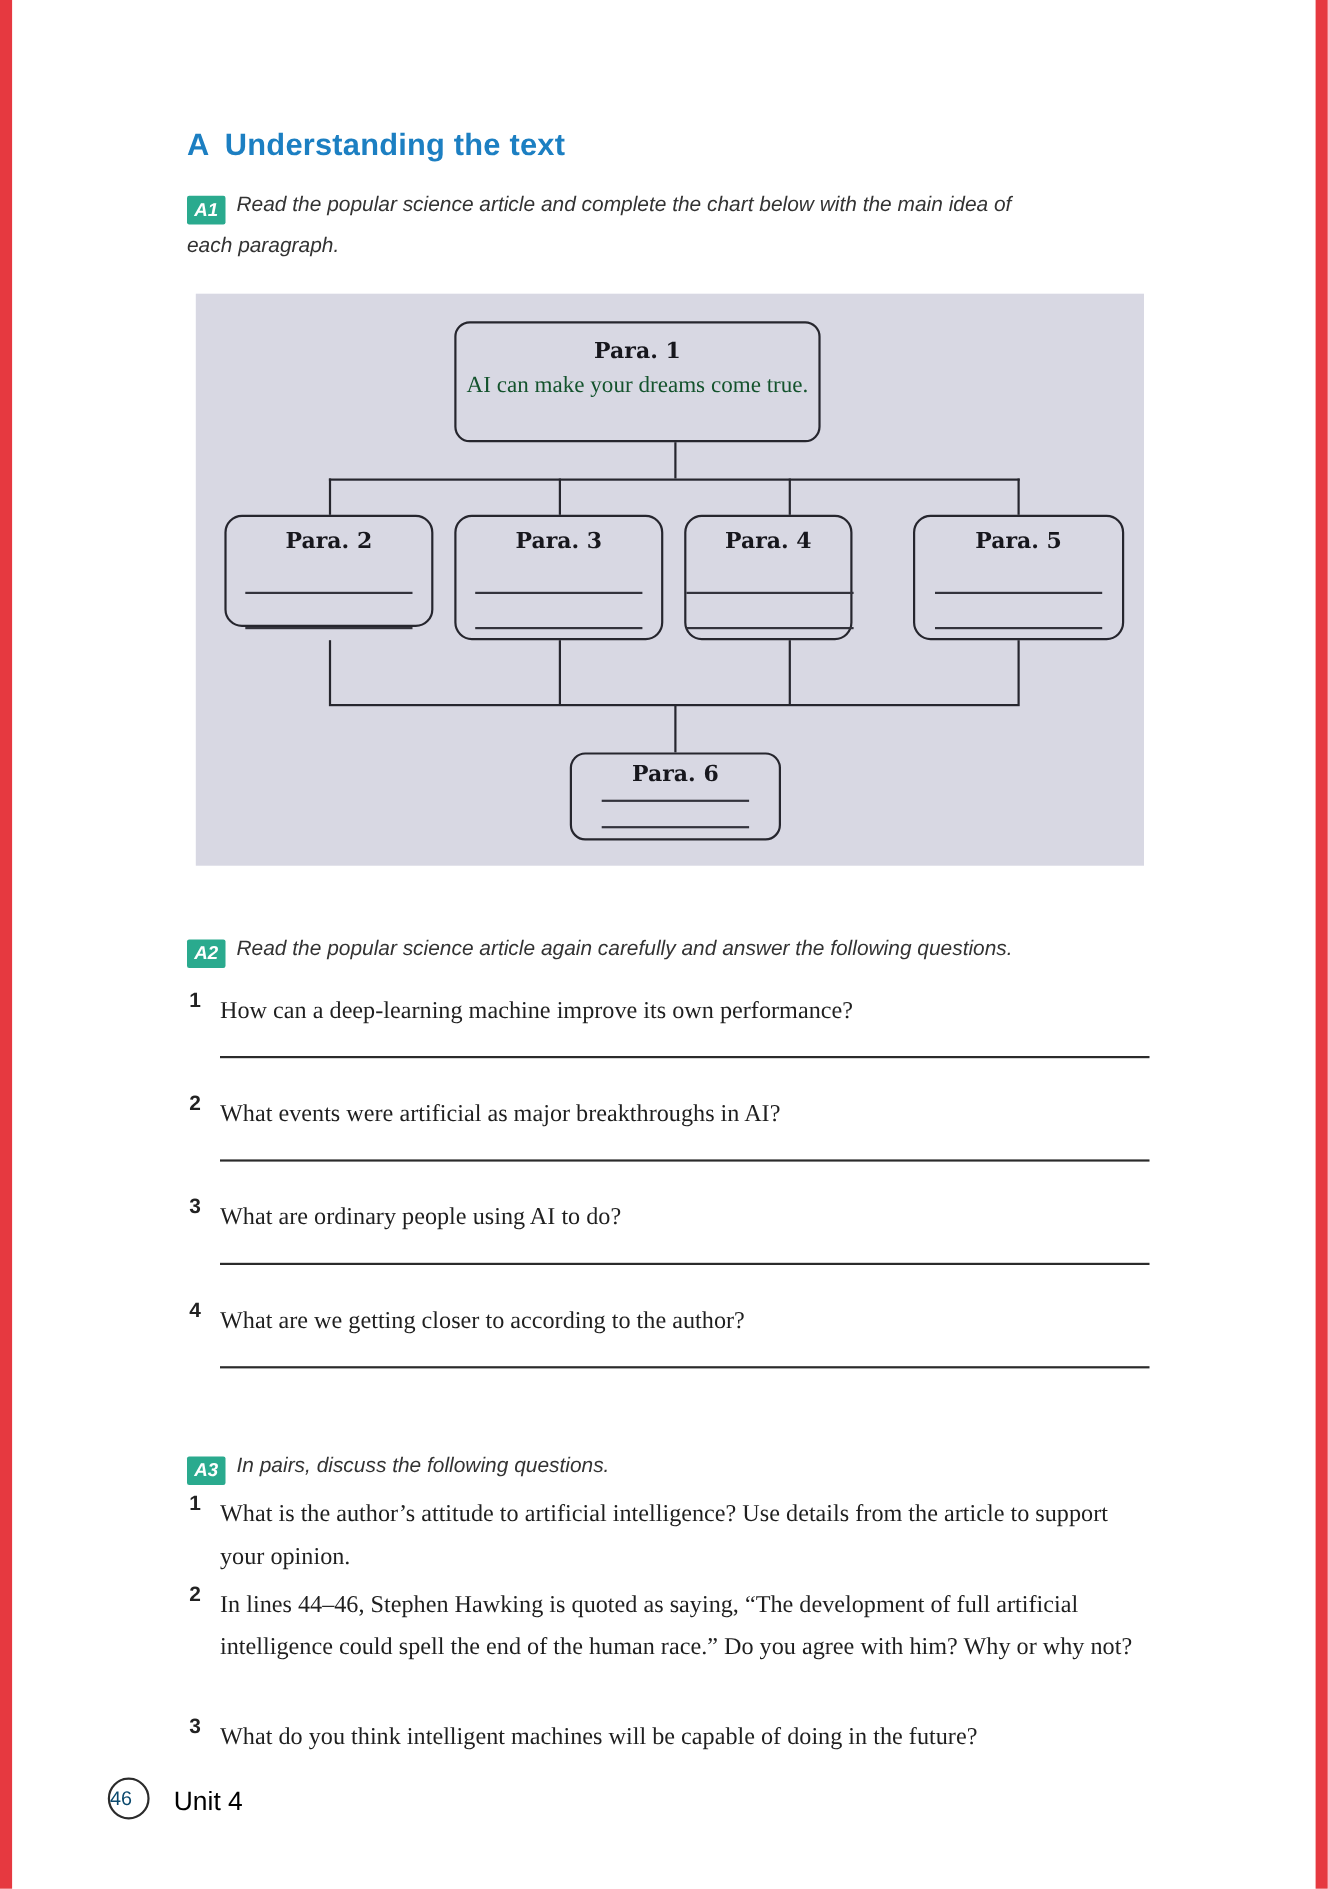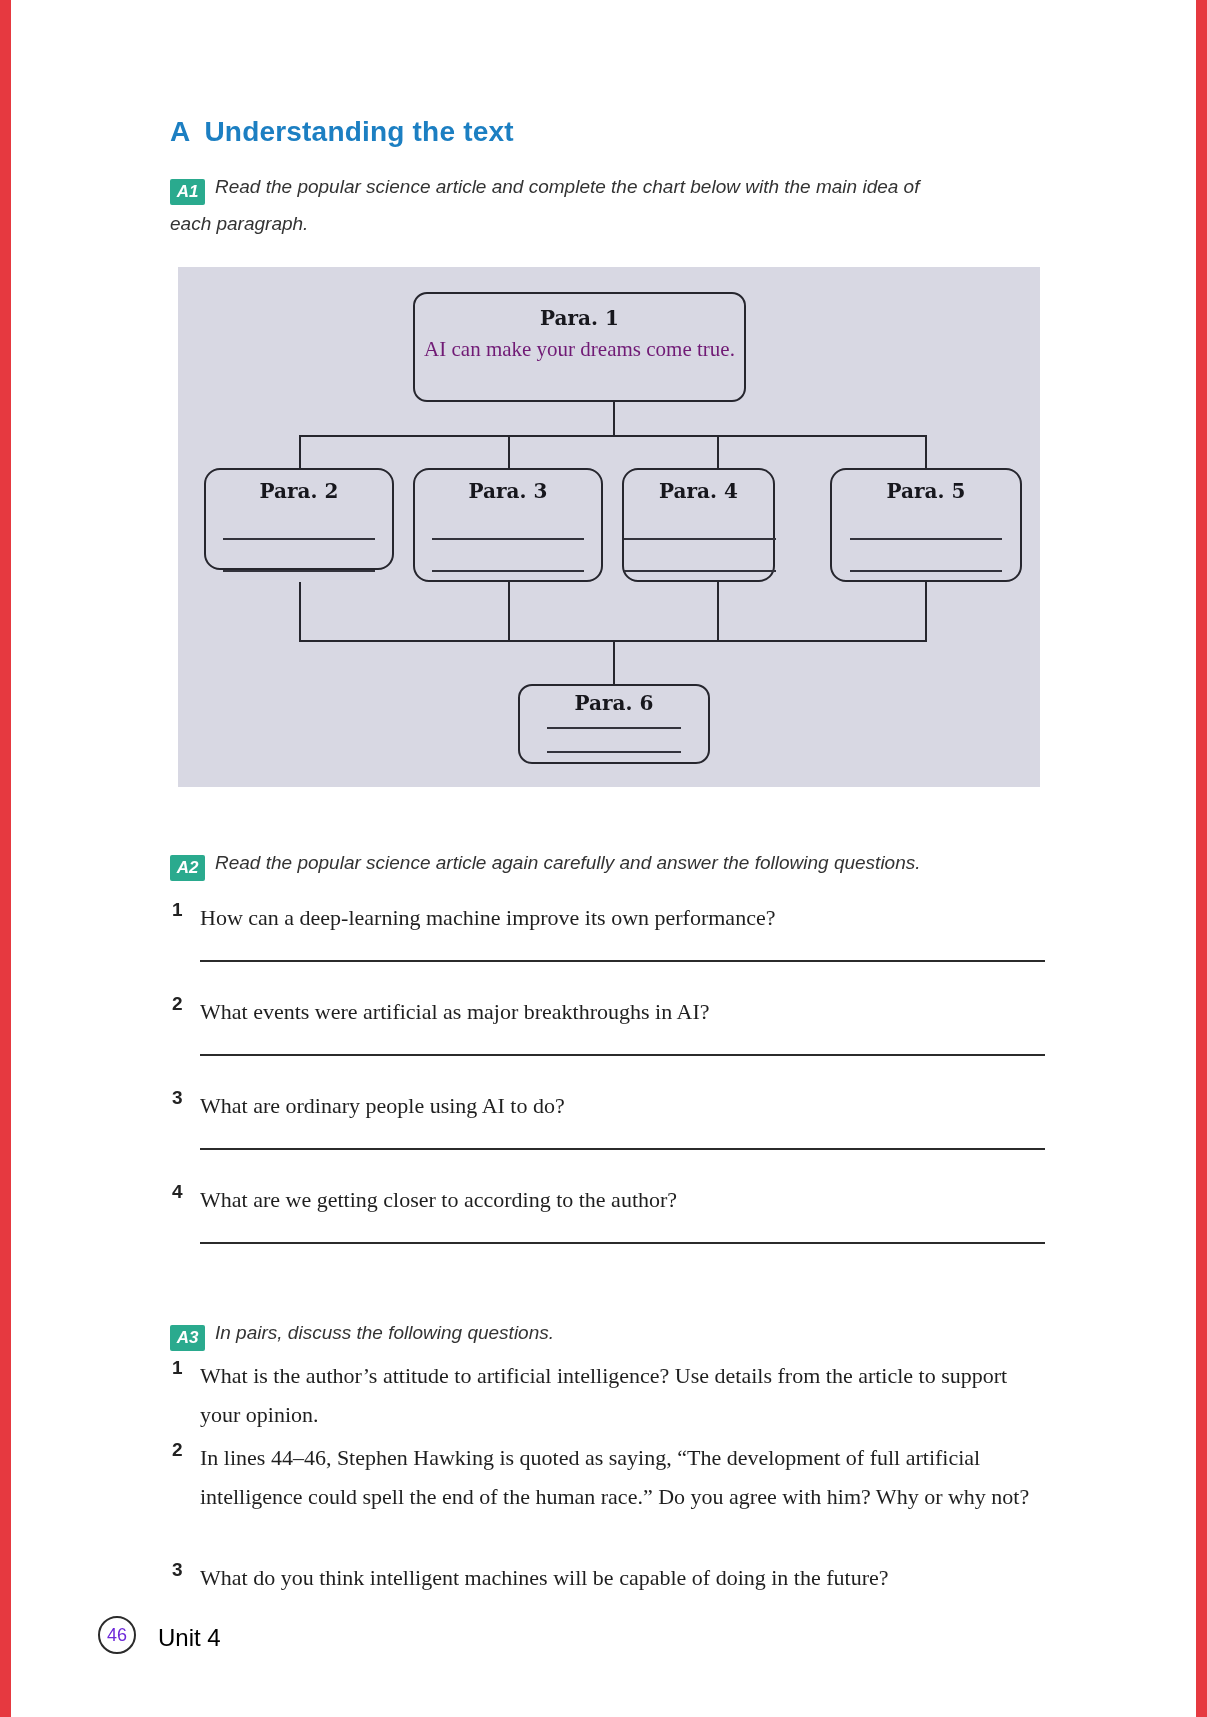--- a/index.html
+++ b/index.html
@@ -21,38 +21,38 @@
          line-height:1.95;}
   .badge{display:inline-block;font-style:italic;font-weight:bold;font-size:17px;color:#fff;
          background:#2aaa8e;width:35px;height:26px;line-height:26px;text-align:center;
          border-radius:2px;margin-right:10px;vertical-align:-4px;}
 
   
   .panel{position:absolute;left:178px;top:267px;width:862px;height:520px;background:#d8d8e3;}
   .pbox{position:absolute;border:2px solid #26262e;border-radius:16px;text-align:center;
         box-sizing:border-box;}
   .pbox .box-title{font-family:"DejaVu Serif", serif;font-weight:bold;font-size:20px;color:#17171d;}
-  .pbox .box-text{font-family:"Liberation Serif", serif;font-size:21px;color:#701a75;margin-top:7px;}
+  .pbox .box-text{font-family:"Liberation Serif", serif;font-size:21px;color:#14532d;margin-top:7px;}
   .cline{position:absolute;background:#26262e;}
   .fill-line{height:0;border-bottom:2px solid #33333c;margin:0 auto;}
 
   
   .qblock{position:absolute;left:170px;width:880px;font-family:"Liberation Serif", serif;
           font-size:22px;color:#1f1f1f;padding-left:30px;box-sizing:content-box;}
   .qnum{position:absolute;left:2px;top:1px;font-family:"Liberation Sans", sans-serif;
         font-weight:bold;font-size:19px;color:#222;}
   .qtext{display:block;line-height:39px;}
   .qtext.narrow{width:845px;}
   .ansline{position:absolute;left:30px;top:62px;width:845px;height:0;
            border-bottom:2px solid #2b2b2b;}
 
   
   .pageno-circle{position:absolute;left:98px;top:1616px;width:38px;height:38px;border:2px solid #2b2b2b;
-                 border-radius:50%;box-sizing:border-box;text-align:center;line-height:34px;
-                 font-size:18px;color:#6d28d9;}
+                 border-radius:50%;box-sizing:border-box;text-align:left;line-height:34px;
+                 font-size:18px;color:#0c4a6e;}
   .unit-label{position:absolute;left:158px;top:1624px;font-size:24px;color:#000000;}
 </style>
 </head>
 <body>
 
 <div class="edge left"></div>
 <div class="edge right"></div>
 
 <div class="heading">
   <span class="h-letter">A</span><span class="h-title">Understanding the text</span>

